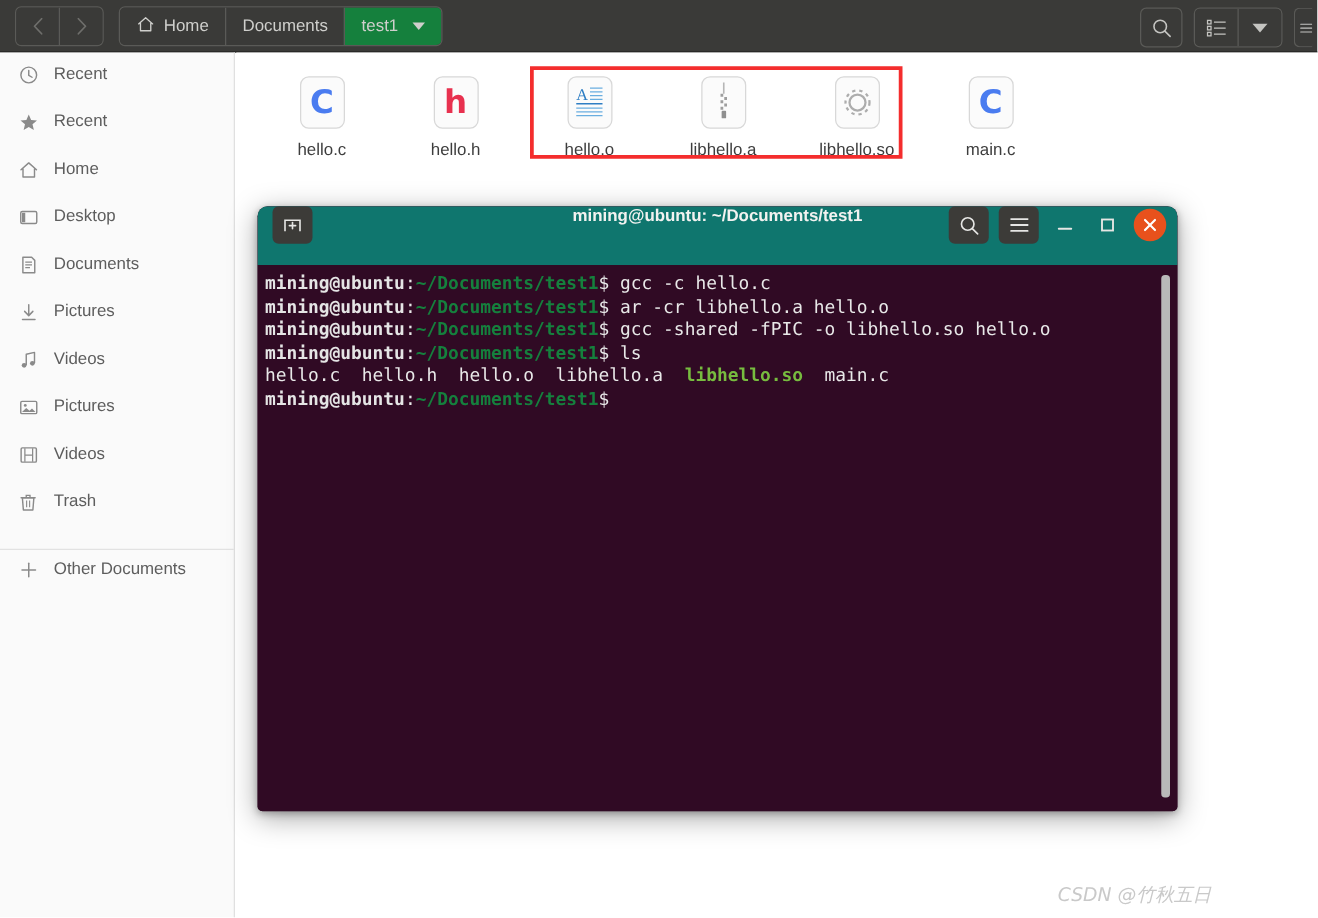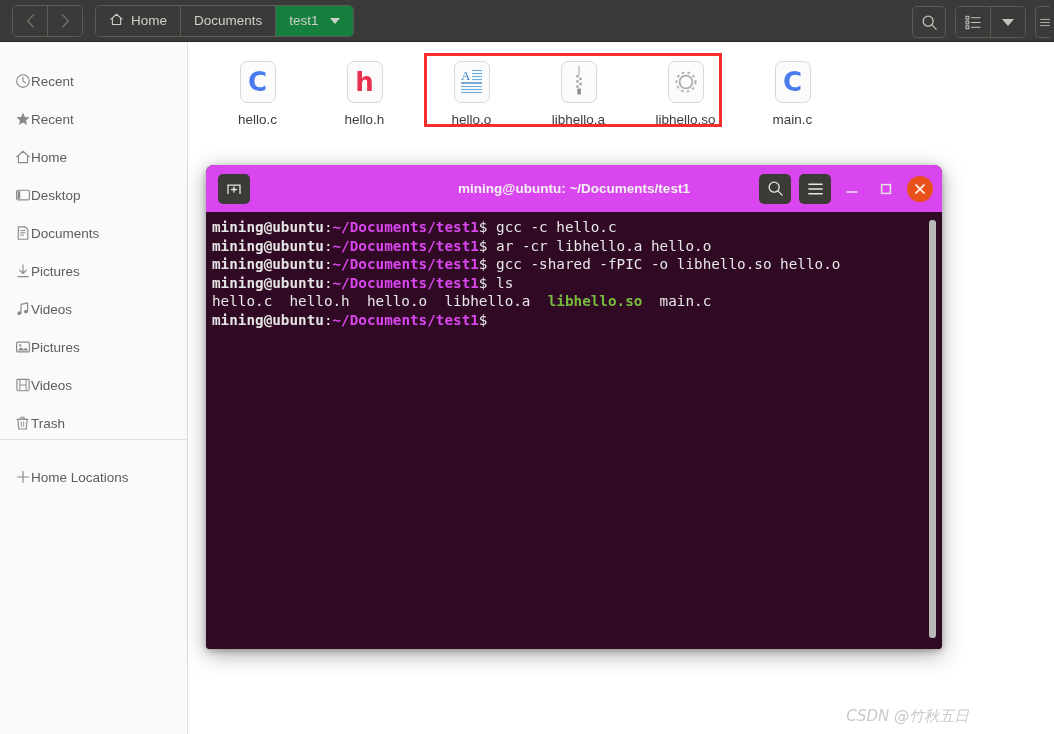--- a/index.html
+++ b/index.html
@@ -101,23 +101,24 @@
   
   .sidebar {
     position: absolute; left: 0; top: 42px;
     width: 188px; height: 692px;
     background: #fafafa;
     border-right: 1px solid #e0e0e0;
     box-sizing: border-box;
     padding-top: 9px;
   }
   .side-item {
-    display: flex; align-items: flex-end;
+    display: flex; align-items: flex-start;
     height: 38px; padding-left: 14px;
     color: #5d5d5d; font-size: 13.5px;
+    gap: 12px;
   }
   .side-item .ico {
     width: 17px; height: 17px;
     display: flex; align-items: center; justify-content: center;
     color: #8a8a8a; flex: 0 0 17px;
   }
   .side-sep {
     height: 1px; background: #e2e2e2;
     margin: 8px 0 7px 0;
   }
@@ -173,22 +174,22 @@
   
   .terminal {
     position: absolute; left: 206px; top: 165px;
     width: 736px; height: 484px;
     border-radius: 8px 8px 4px 4px;
     box-shadow: 0 5px 22px rgba(0,0,0,0.34), 0 2px 6px rgba(0,0,0,0.26);
     overflow: hidden;
     background: #300a24;
   }
   .term-title {
-    height: 47px; background: #d946ef;
-    display: flex; align-items: center;
+    height: 47px; background: #0f766e;
+    display: flex; align-items: flex-start;
     position: relative;
   }
   .newtab {
     margin-left: 12px;
     width: 32px; height: 30px;
     background: #3c3b38; border-radius: 5px;
     display: flex; align-items: center; justify-content: center;
   }
   .term-title-text {
     position: absolute; left: 0; right: 0;
@@ -224,21 +225,21 @@
     background: #300a24;
     padding: 6px 0 0 6px;
     box-sizing: border-box;
     font-family: "DejaVu Sans Mono", monospace;
     font-size: 14.3px;
     line-height: 18.6px;
     color: #e6e6e6;
   }
   .tline { white-space: pre; }
   .c-green { color: #e5e5e5; font-weight: bold; }
-  .c-blue  { color: #d946ef; font-weight: bold; }
+  .c-blue  { color: #15803d; font-weight: bold; }
   .c-white { color: #e8e8e8; }
   .c-lsgreen { color: #77bc3f; font-weight: bold; }
   .term-scroll {
     position: absolute; right: 6px; top: 8px;
     width: 7px; height: 418px;
     background: #b9b9b9; border-radius: 3px;
   }
 
   .watermark {
     position: absolute; right: 18px; bottom: 8px;
@@ -428,21 +429,21 @@
 
     <div class="side-sep"></div>
 
     <div class="side-item">
       <span class="ico">
         <svg width="16" height="16" viewBox="0 0 16 16">
           <line x1="8" y1="2.6" x2="8" y2="13.4" stroke="currentColor" stroke-width="1.2" stroke-linecap="round"></line>
           <line x1="2.6" y1="8" x2="13.4" y2="8" stroke="currentColor" stroke-width="1.2" stroke-linecap="round"></line>
         </svg>
       </span>
-      <span>Home Locations</span>
+      <span>Other Documents</span>
     </div>
   </div>
 
   <div class="filearea">
 
     <div class="filegrid">
 
       <div class="fileitem">
         <div class="ficon">
           <div class="tile">

